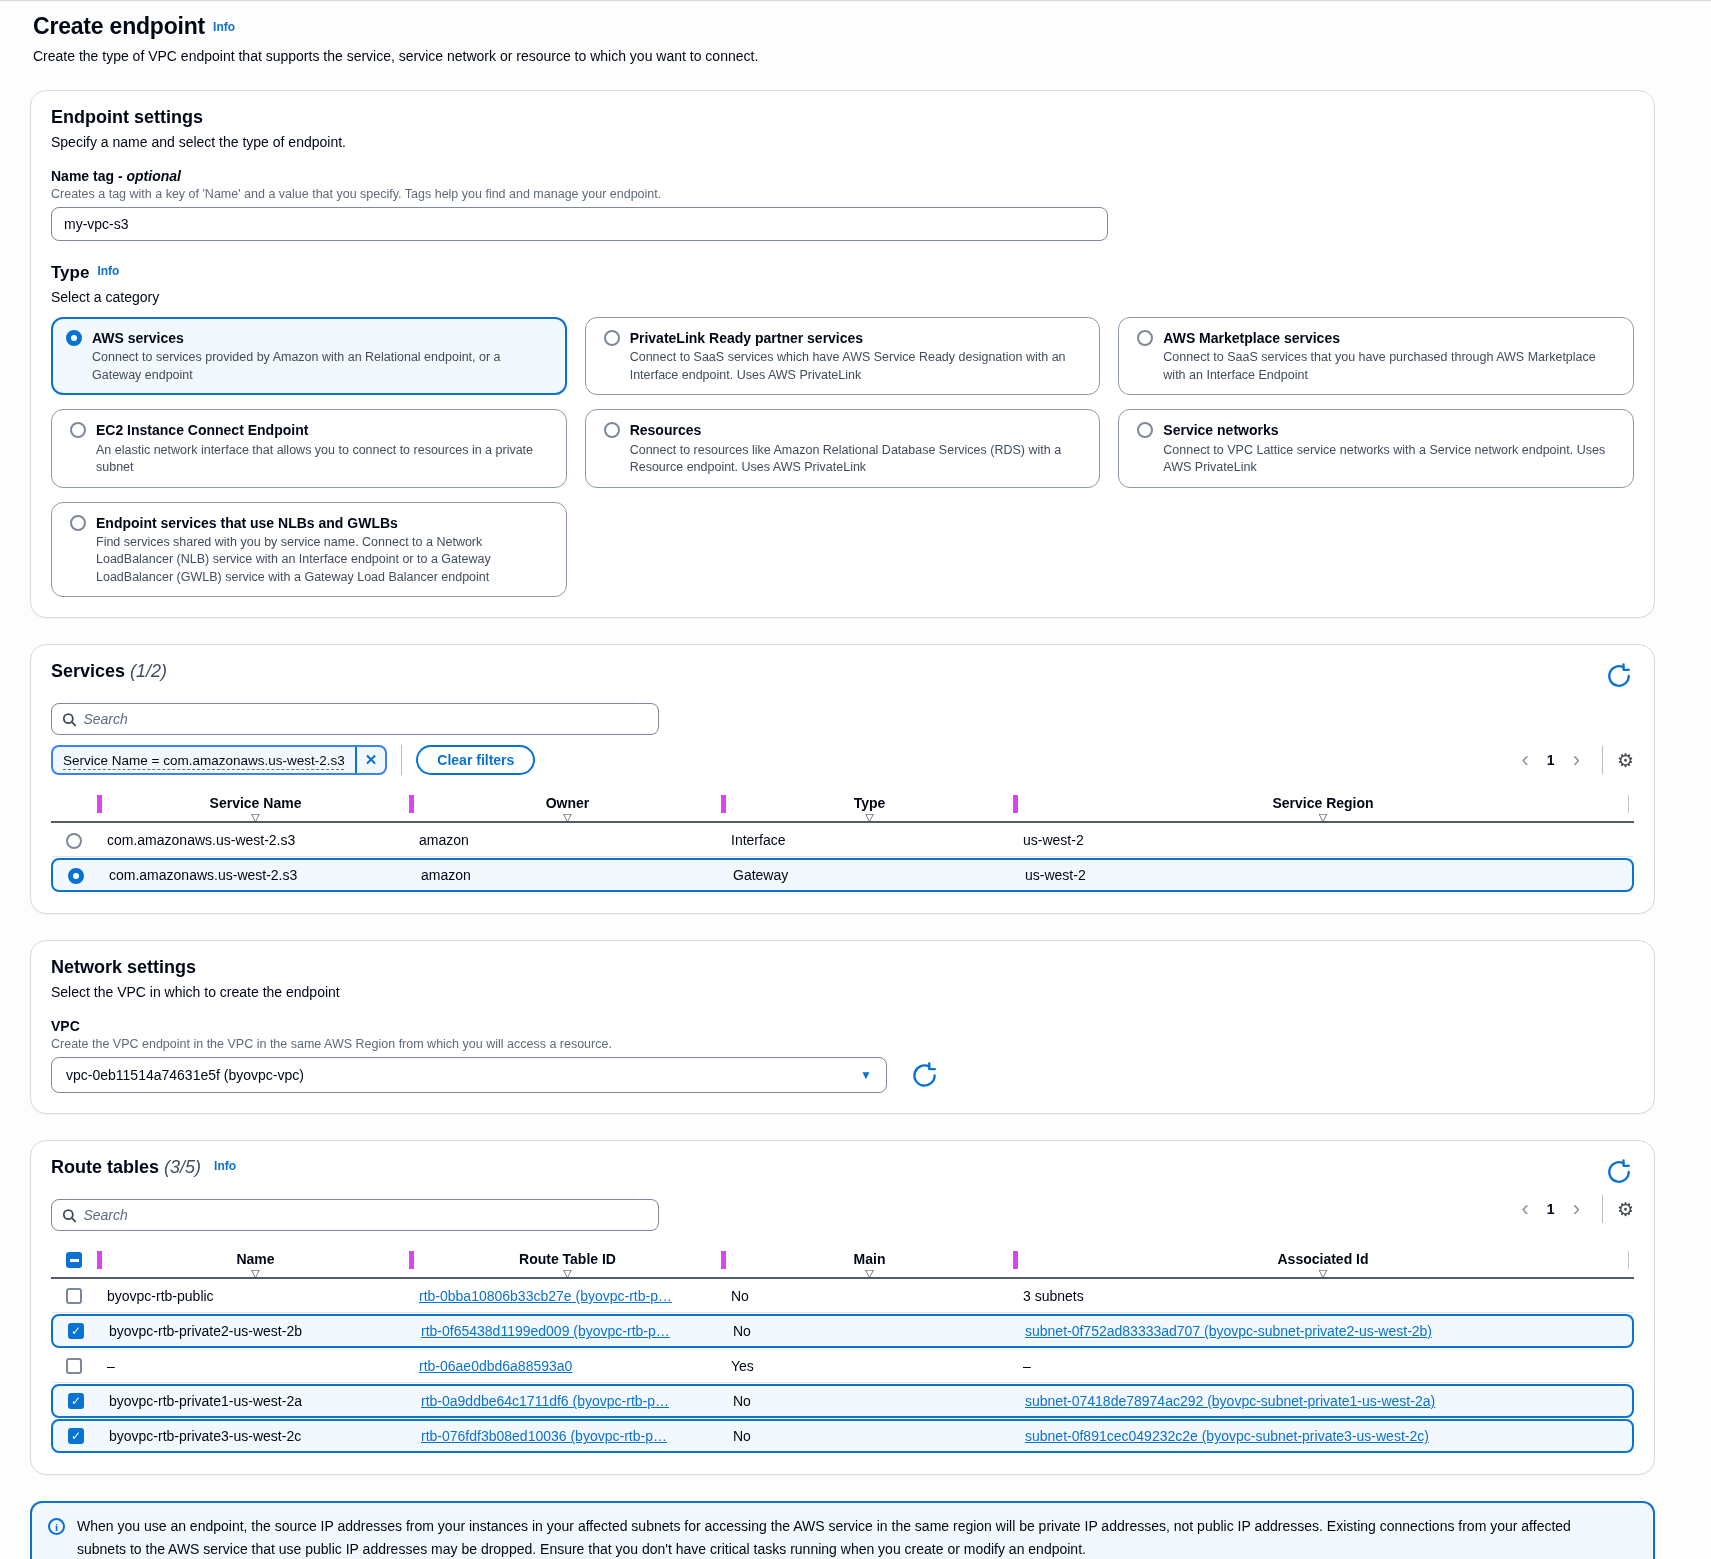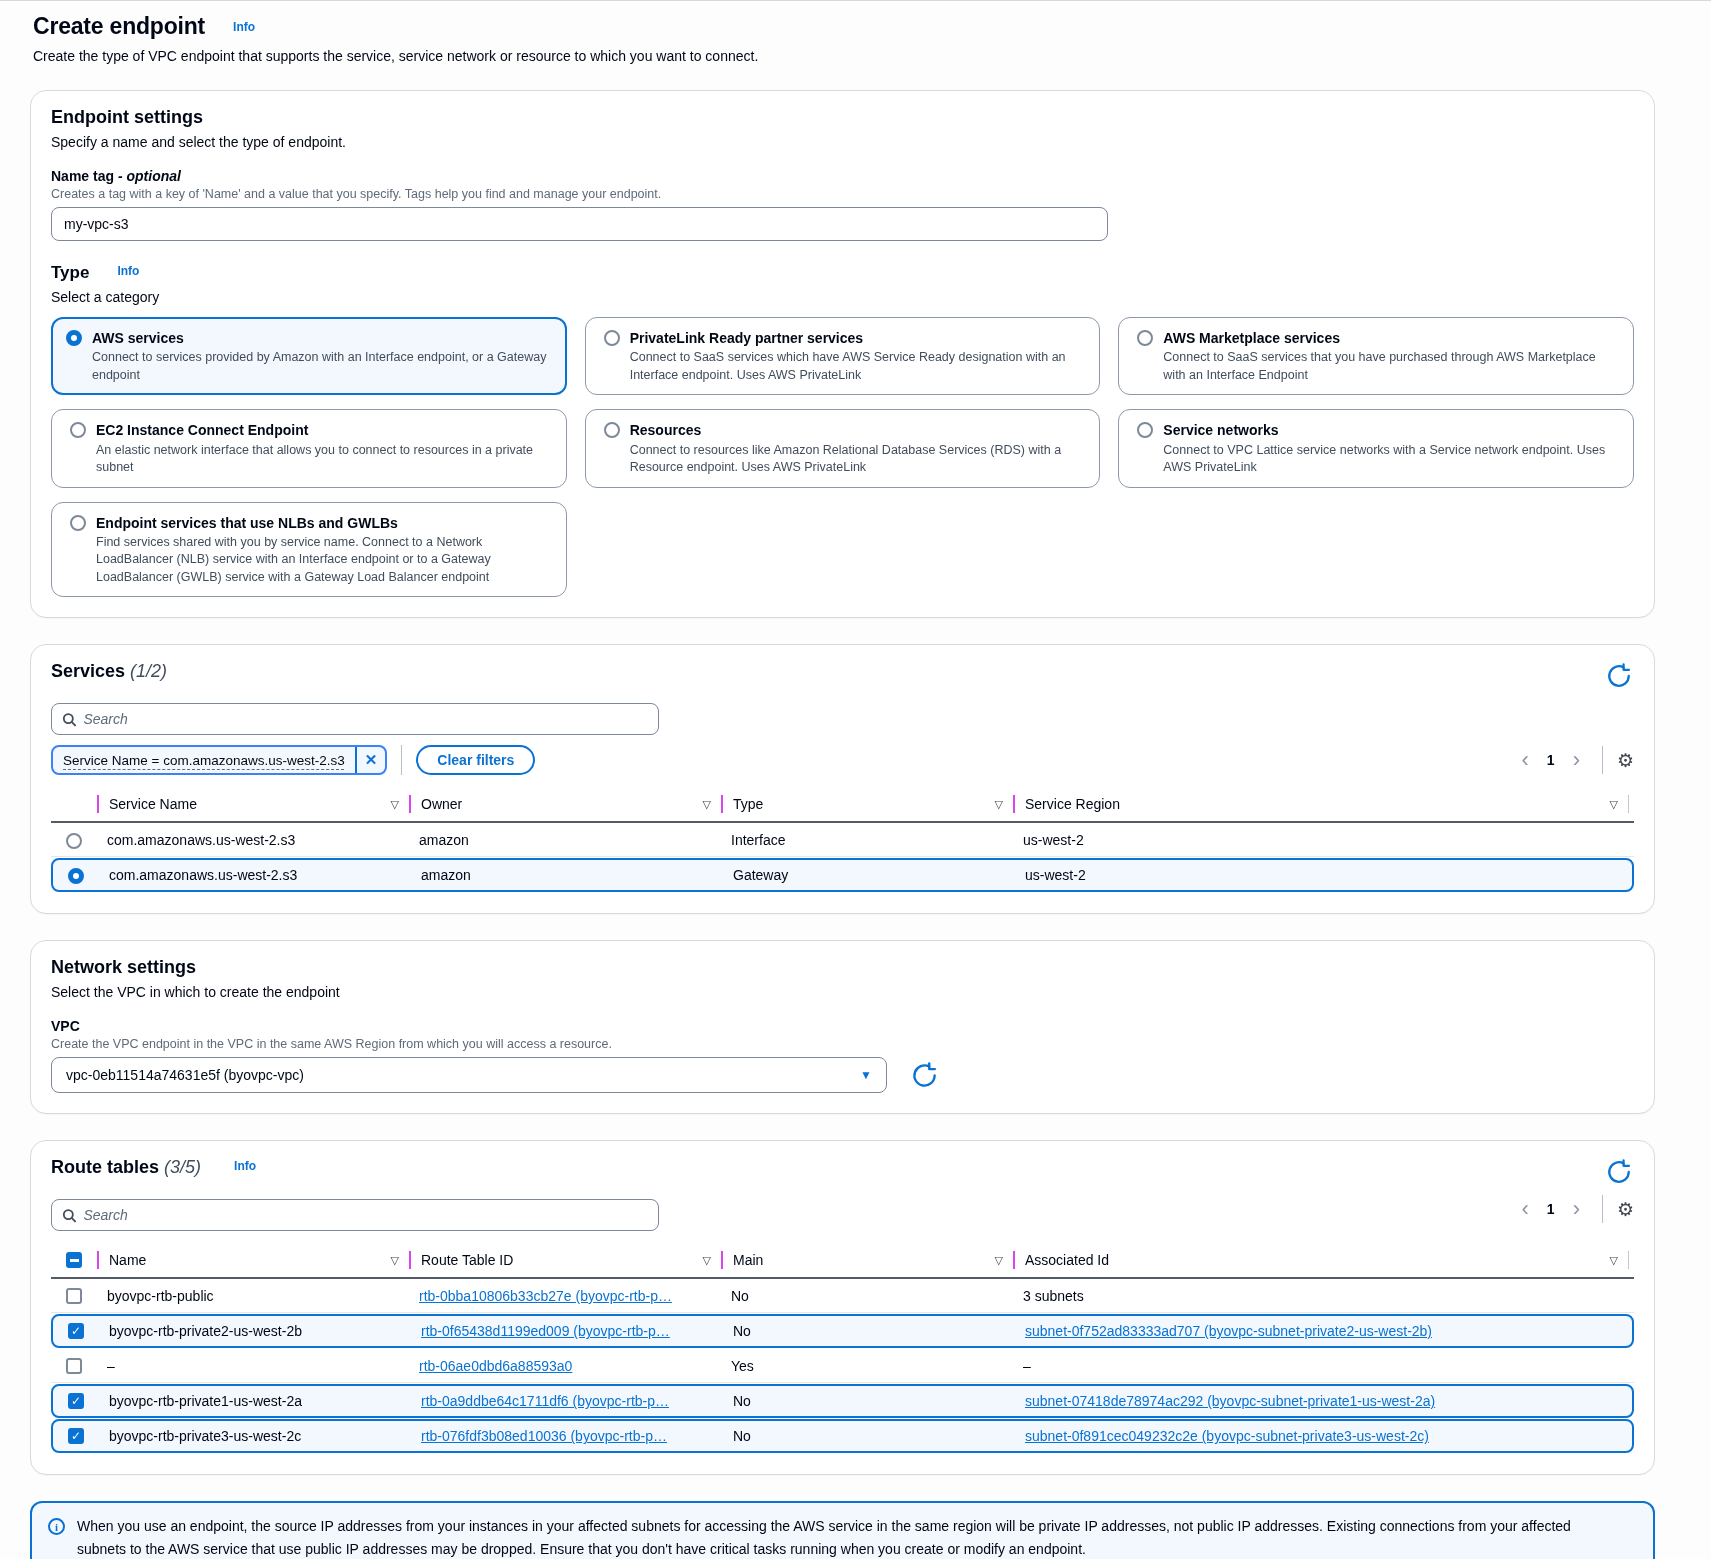--- a/index.html
+++ b/index.html
@@ -10,21 +10,21 @@
     color: #000716;
     border-top: 1px solid #d5dbdb;
   }
   .page { padding: 12px 56px 0 30px; }
 
   
   .page-header { padding-left: 3px; }
   h1 { font-size: 23px; font-weight: 700; display: inline; letter-spacing: -0.2px; }
   .info-link {
     color: #0972d3; font-size: 12px; font-weight: 700; text-decoration: none;
-    margin-left: 28px; vertical-align: 3px; cursor: pointer;
+    margin-left: 8px; vertical-align: 3px; cursor: pointer;
   }
   .page-desc { font-size: 14px; margin-top: 8px; color: #000716; }
 
   
   .panel {
     background: #fff; border: 1px solid #d6dbe0; border-radius: 16px;
     margin-top: 26px; padding: 16px 20px 20px 20px;
     box-shadow: 0 1px 1px rgba(0,7,22,0.03);
   }
   h2 { font-size: 18px; font-weight: 700; }
@@ -96,21 +96,21 @@
   .pg-arrow { color: #8c95a3; font-size: 22px; padding: 0 8px; cursor: pointer; line-height: 1; }
   .pg-num { font-size: 14px; font-weight: 700; color: #000716; padding: 0 6px; cursor: pointer; }
   .pg-div { width: 1px; height: 28px; background: #b6bec9; margin: 0 10px; }
   .gear { font-size: 19px; color: #424650; cursor: pointer; line-height: 1; }
 
   
   .tbl { margin-top: 12px; font-size: 14px; }
   .tbl-header { display: grid; align-items: center; height: 36px; border-bottom: 2px solid #535b64; }
   .hdr-cell {
     display: flex; align-items: center; justify-content: space-between;
-    font-weight: 400; font-size: 14px; padding: 0 10px; border-left: 2px solid #d946ef; height: 18px;
+    font-weight: 700; font-size: 14px; padding: 0 10px; border-left: 5px solid #d946ef; height: 18px; flex-direction: column;
   }
   .hdr-end { border-left: 1px solid #c1c7cf; height: 18px; }
   .sort-icon { color: #424650; font-size: 11px; cursor: pointer; }
   .sel-cell { display: flex; align-items: center; justify-content: center; }
 
   .tbl-row { display: grid; align-items: center; min-height: 34px; border-bottom: 1px solid #e4e7ea; cursor: pointer; }
   .tbl-row.selected {
     border: 2px solid #0972d3; border-radius: 8px; background: #f2f8fd; margin: 1px 0;
   }
   .tbl-row:last-child:not(.selected) { border-bottom: none; }
@@ -177,21 +177,21 @@
 
     <div class="type-block">
       <h3 class="type-title">Type</h3><a class="info-link">Info</a>
       <div class="panel-desc">Select a category</div>
 
       <div class="cards">
         <div class="card selected">
           <span class="radio checked"></span>
           <div>
             <div class="card-title">AWS services</div>
-            <div class="card-desc">Connect to services provided by Amazon with an Interface endpoint, or a Gateway endpoint</div>
+            <div class="card-desc">Connect to services provided by Amazon with an Relational endpoint, or a Gateway endpoint</div>
           </div>
         </div>
         <div class="card">
           <span class="radio"></span>
           <div>
             <div class="card-title">PrivateLink Ready partner services</div>
             <div class="card-desc">Connect to SaaS services which have AWS Service Ready designation with an Interface endpoint. Uses AWS PrivateLink</div>
           </div>
         </div>
         <div class="card">

